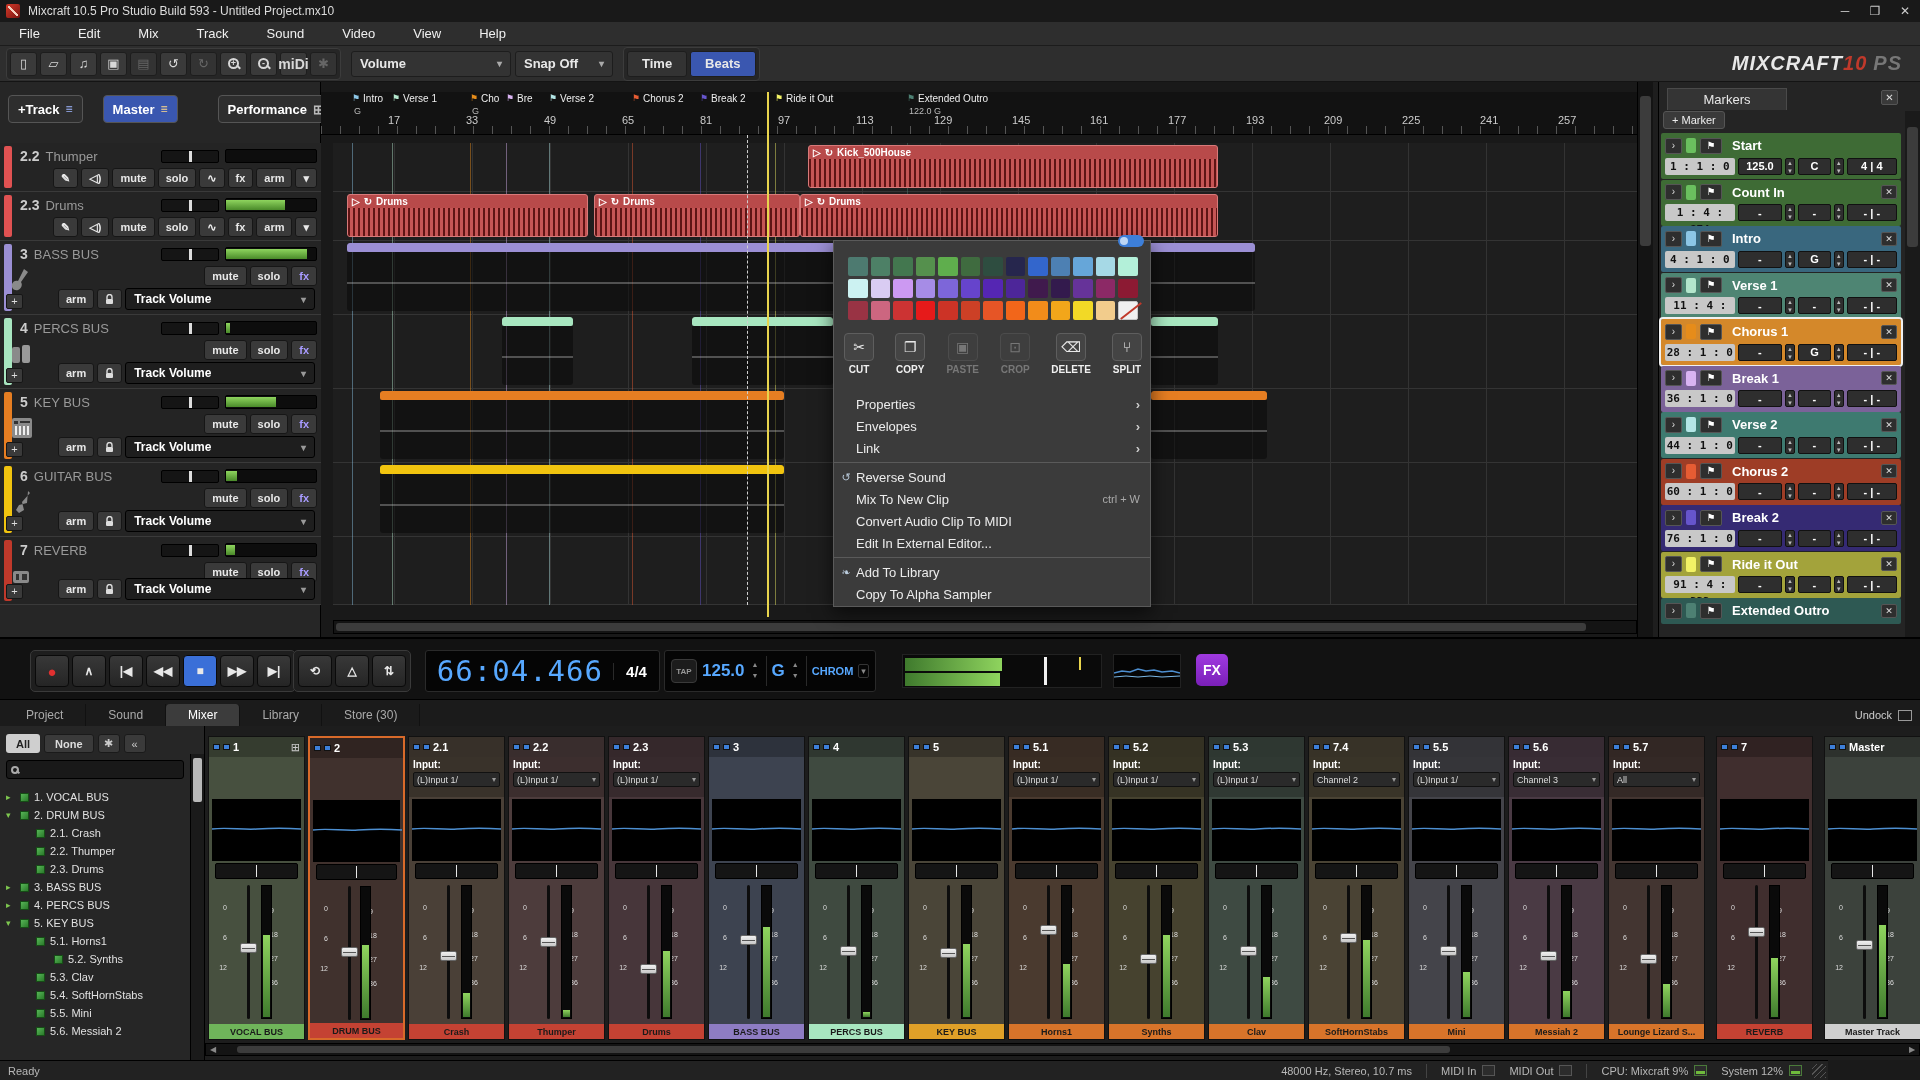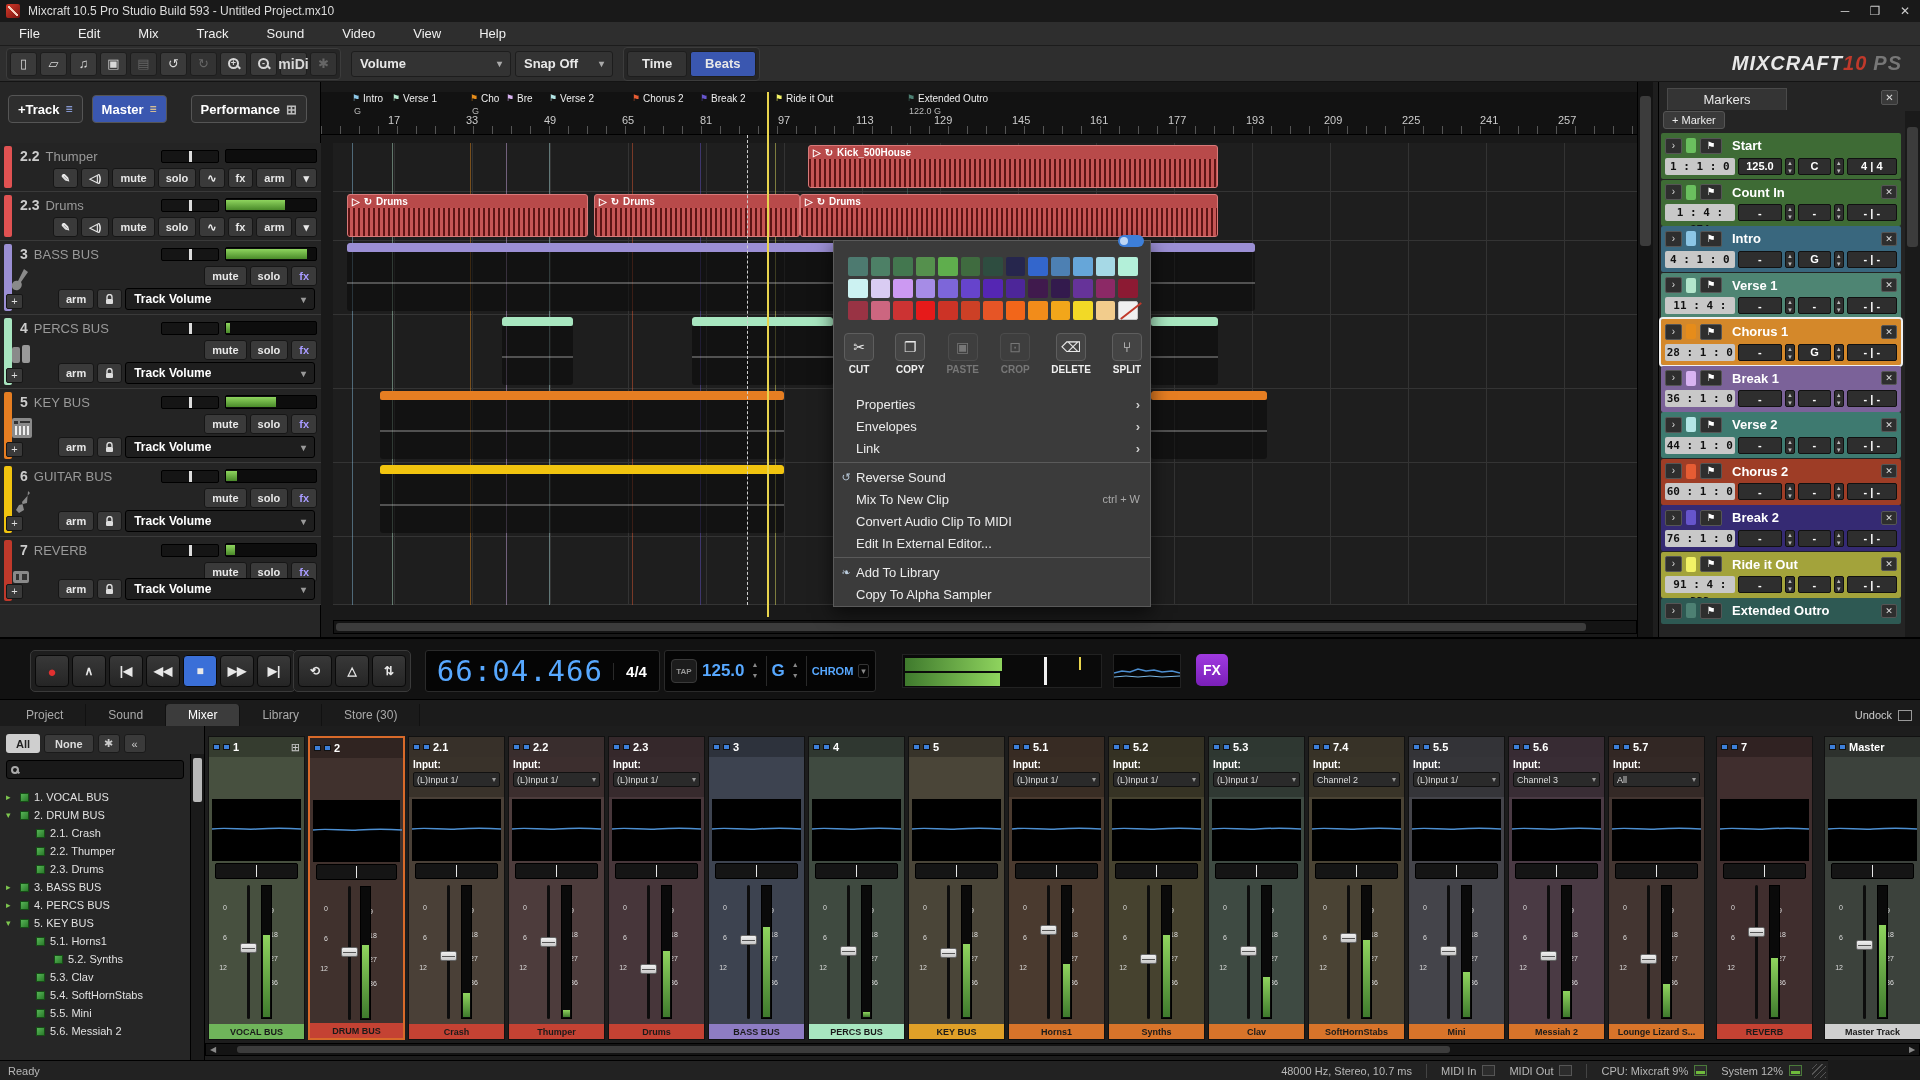--- a/index.html
+++ b/index.html
@@ -37,21 +37,21 @@
   .tb-toggle { height:26px; border:1px solid #1d1d1d; border-radius:3px; color:#e8e8e8; font-size:13px; font-weight:bold;
     display:flex; align-items:center; padding:0 14px; background:#333; }
   .tb-toggle.active { background:#3a57b0; }
   #logo { margin-left:auto; margin-right:18px; font-style:italic; font-weight:bold; font-size:20px; letter-spacing:1px;
     color:#e8e8e8; }
   #logo .n { color:#c0392b; } #logo .ps { color:#777; margin-left:6px; }
 
   
   #workspace { left:0; top:82px; width:1920px; height:555px; background:#1e1e1e; overflow:hidden; }
   #track-panel { left:0; top:0; width:321px; height:555px; background:#262626; border-right:1px solid #000; }
-  #tp-header { left:8px; top:10px; width:305px; height:34px; display:flex; align-items:center; gap:9px; }
+  #tp-header { left:8px; top:10px; width:305px; height:34px; display:flex; align-items:center; gap:20px; }
   .tp-btn { background:#2e2e2e; border:1px solid #555; border-radius:4px; color:#fff; font-weight:bold; font-size:13px;
     height:28px; display:flex; align-items:center; padding:0 9px; gap:6px; }
   .tp-btn.blue { background:#3a57b0; }
   .list-ic { font-size:12px; color:#9fb6ff; }
   .grid-ic { font-size:13px; color:#bbb; }
   .track-row { position:absolute; left:0; width:321px; background:#242424; border-bottom:1px solid #3a3a3a; }
   .tstrip { position:absolute; left:4px; top:3px; bottom:3px; width:8px; border-radius:2px; }
   .trow1 { position:absolute; left:20px; right:4px; top:3px; height:20px; display:flex; align-items:center; gap:6px; }
   .tnum { color:#ccc; font-size:14px; font-weight:bold; }
   .tname { color:#999; font-size:13px; }

